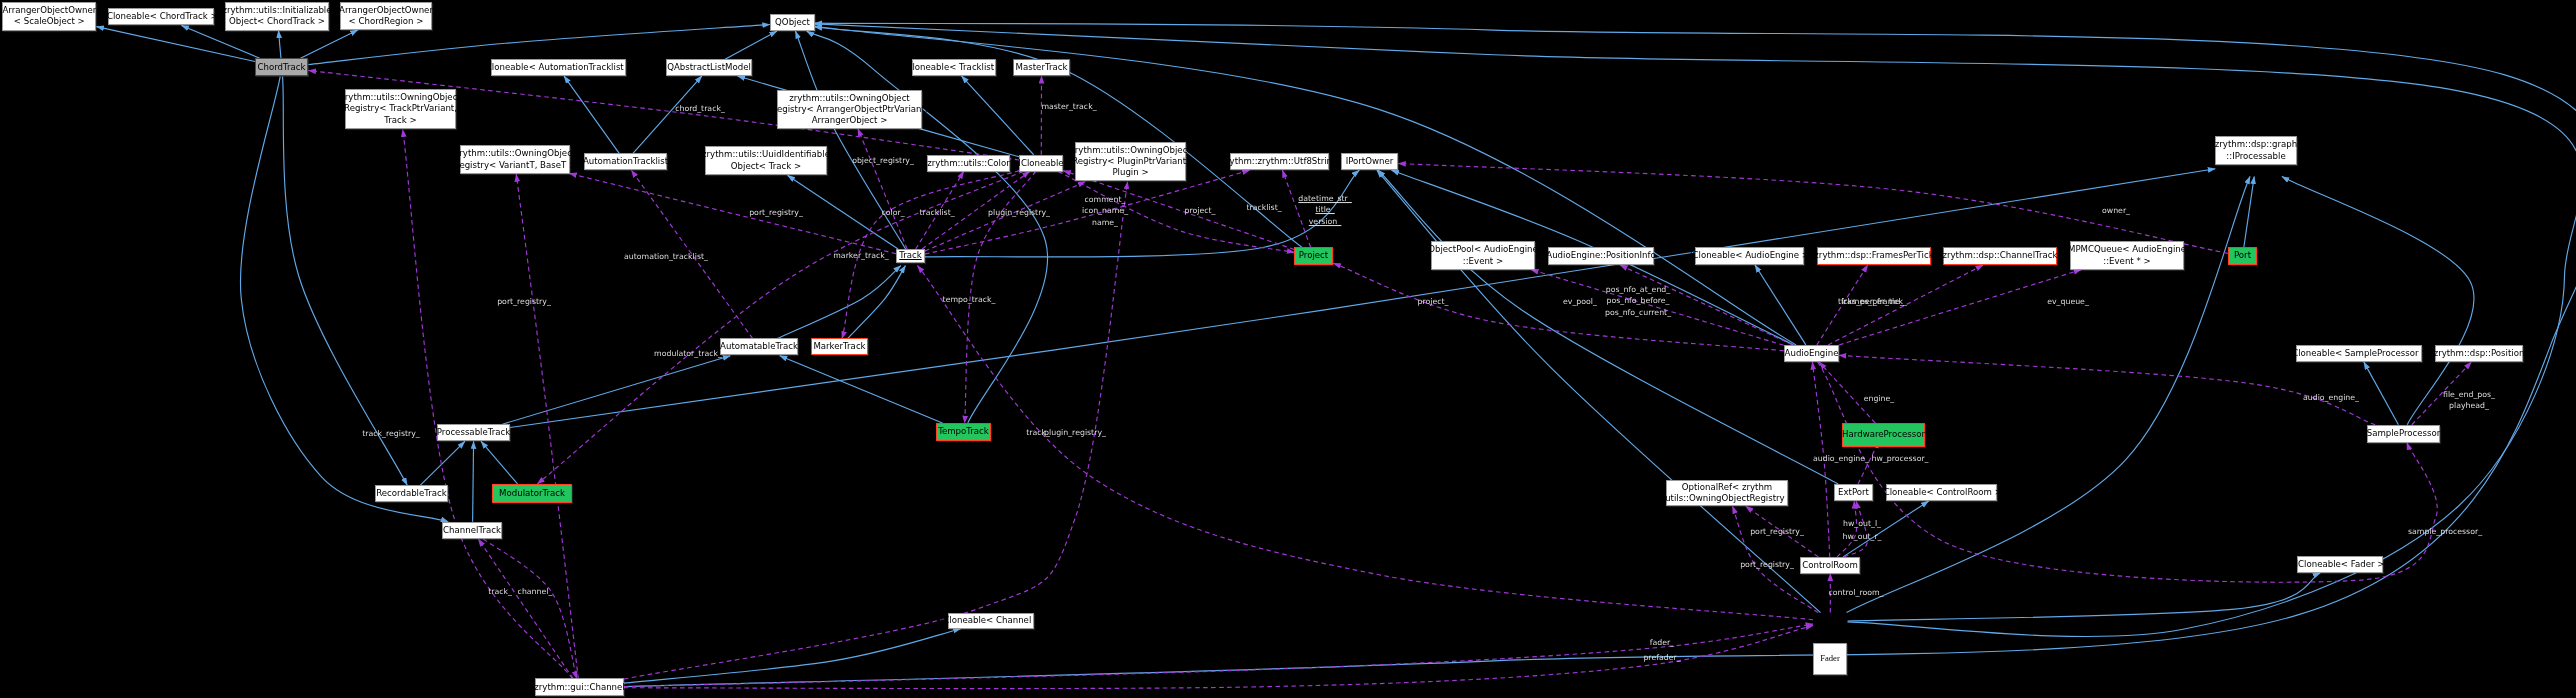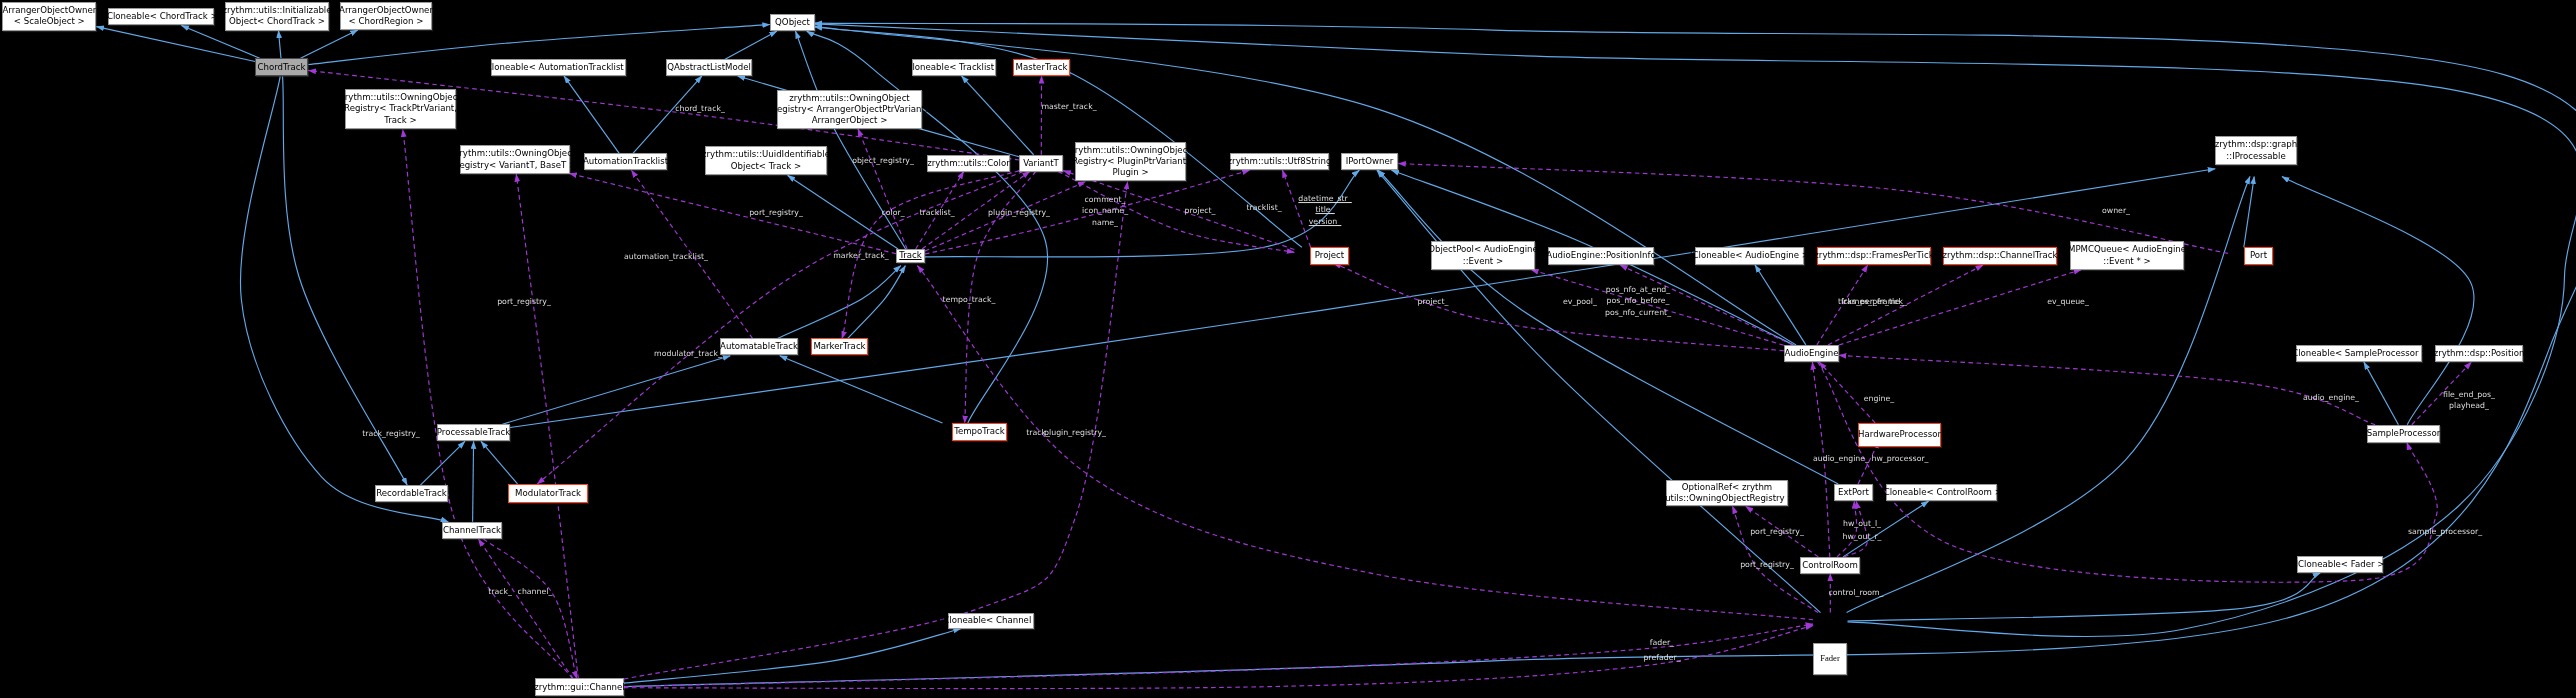--- a/index.html
+++ b/index.html
@@ -5,21 +5,21 @@
   html,body{margin:0;padding:0;background:#000;}
   #stage{position:relative;width:2576px;height:699px;background:#000;overflow:hidden;
          font-family:"DejaVu Sans","Liberation Sans",sans-serif;}
   #edges{position:absolute;left:0;top:0;width:2576px;height:699px;}
   .node{position:absolute;display:flex;align-items:center;justify-content:center;
         text-align:center;background:#fff;border:0.9px solid #9a9a9a;color:#000;
         font-size:8.6px;line-height:1.3;white-space:pre;box-sizing:border-box;
         box-shadow:1.1px 1.1px 0 rgba(255,255,255,0.12);cursor:pointer;}
   .node.current{background:#a9a9a9;border-color:#4c4c4c;}
   .node.trunc{border:1.1px solid #ff4120;}
-  .node.truncpink{border:1.1px solid #ff4120;background:#ffffff;margin-left:16px;}
+  .node.truncpink{border:1.1px solid #ff4120;background:#22c55e;}
   .elabel{position:absolute;transform:translate(-50%,-50%);color:#dedede;font-size:7.8px;
           line-height:1.45;white-space:pre;text-align:center;pointer-events:none;}
 </style>
 </head>
 <body>
 
 <div id="stage">
   <svg id="edges" xmlns="http://www.w3.org/2000/svg" viewBox="0 0 4484 1216" width="2576" height="699">
     <defs>
       <marker id="arr-inherit" markerUnits="userSpaceOnUse" markerWidth="16" markerHeight="12" refX="13" refY="5" orient="auto">
@@ -181,25 +181,25 @@
 Track &gt;</div>
       <div class="node" style="left: 777px; top: 90px; width: 145px; height: 39px;">zrythm::utils::OwningObject
 Registry&lt; ArrangerObjectPtrVariant,
 ArrangerObject &gt;</div>
       <div class="node" style="left: 460px; top: 145px; width: 110px; height: 29px;">zrythm::utils::OwningObject
 Registry&lt; VariantT, BaseT &gt;</div>
       <div class="node" style="left: 584px; top: 153px; width: 83px; height: 16.7px;">AutomationTracklist</div>
       <div class="node" style="left: 705px; top: 146px; width: 122px; height: 29px;">zrythm::utils::UuidIdentifiable
 Object&lt; Track &gt;</div>
       <div class="node" style="left: 927px; top: 155px; width: 83px; height: 16.7px;">zrythm::utils::Color</div>
-      <div class="node" style="left: 1019px; top: 155px; width: 44px; height: 16.7px;">VariantT</div>
+      <div class="node" style="left: 1019px; top: 155px; width: 44px; height: 16.7px;">ICloneable</div>
       <div class="node" style="left: 1075px; top: 142px; width: 111px; height: 39px;">zrythm::utils::OwningObject
 Registry&lt; PluginPtrVariant,
 Plugin &gt;</div>
-      <div class="node" style="left: 1230px; top: 153px; width: 99px; height: 16.7px;">zrythm::utils::Utf8String</div>
+      <div class="node" style="left: 1230px; top: 153px; width: 99px; height: 16.7px;">zrythm::zrythm::Utf8String</div>
       <div class="node" style="left: 1341px; top: 153px; width: 57px; height: 16.7px;">IPortOwner</div>
       <div class="node" style="left: 2215px; top: 136px; width: 82px; height: 29px; text-align: center;">zrythm::dsp::graph
 ::IProcessable</div>
       <div class="node" style="left: 896px; top: 249px; width: 29px; height: 14px; text-decoration: underline;">Track</div>
       <div class="node truncpink" style="left: 1294px; top: 247px; width: 39px; height: 18px;">Project</div>
       <div class="node" style="left: 1431px; top: 241px; width: 104px; height: 29px;">ObjectPool&lt; AudioEngine
 ::Event &gt;</div>
       <div class="node" style="left: 1548px; top: 247px; width: 106px; height: 18px;">AudioEngine::PositionInfo</div>
       <div class="node" style="left: 1695px; top: 247px; width: 109px; height: 18px;">ICloneable&lt; AudioEngine &gt;</div>
       <div class="node trunc" style="left: 1817px; top: 247px; width: 114px; height: 18px;">zrythm::dsp::FramesPerTick</div>

